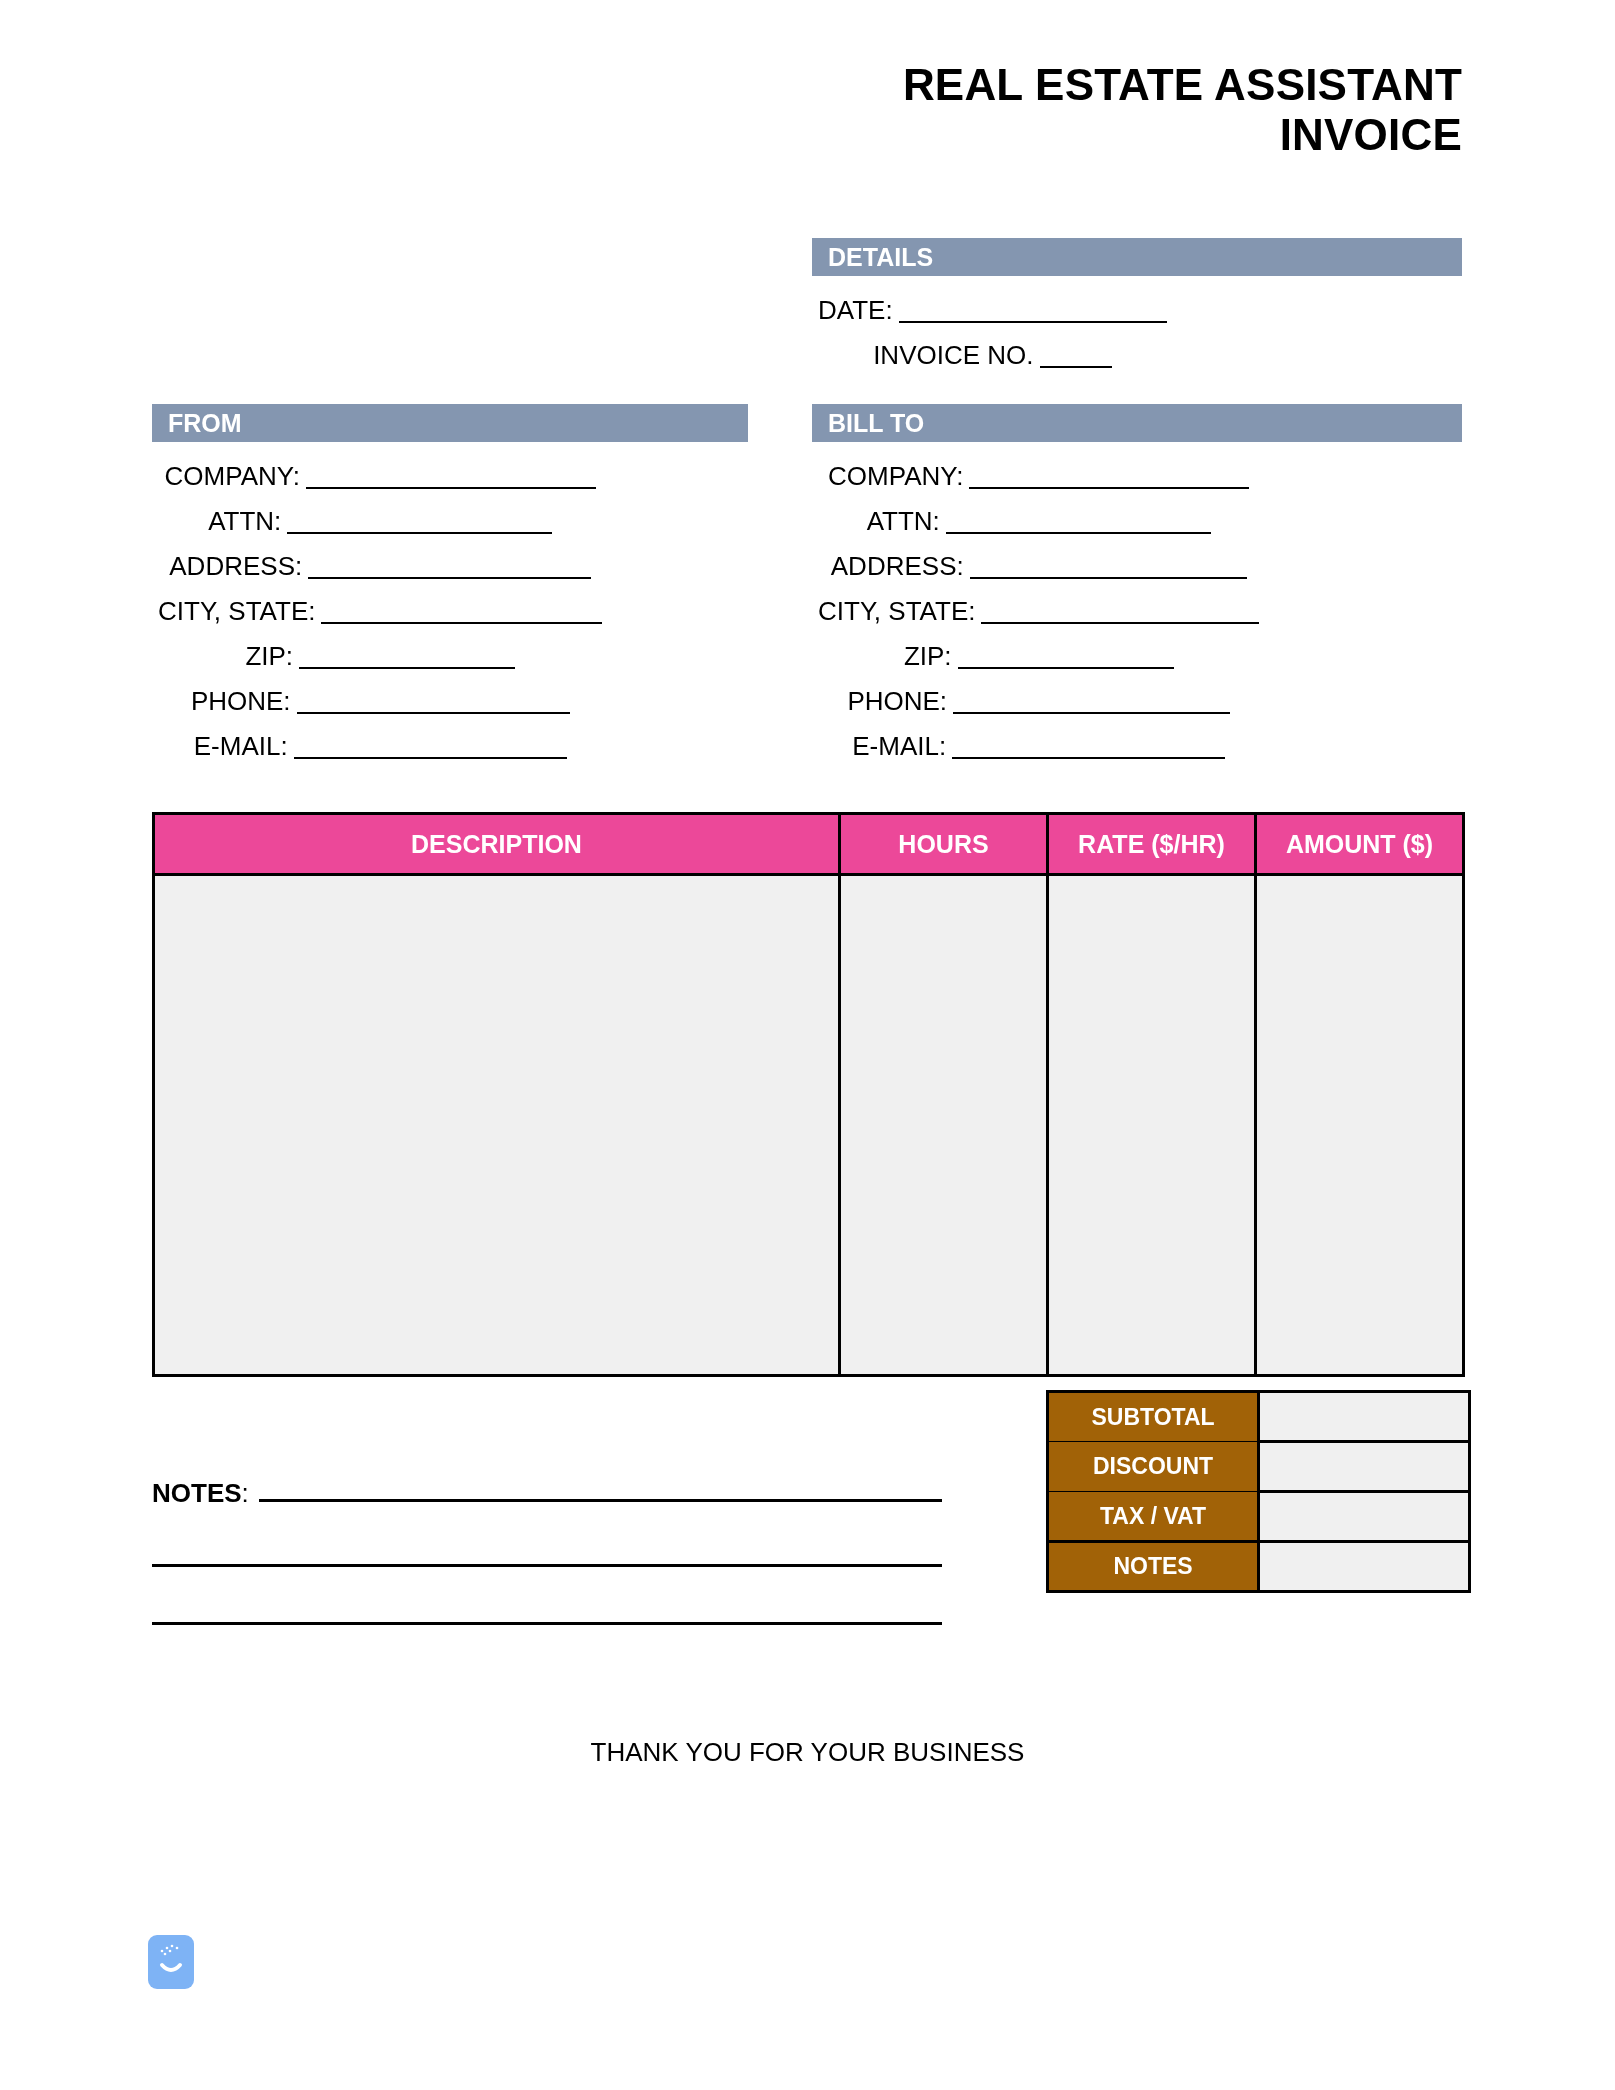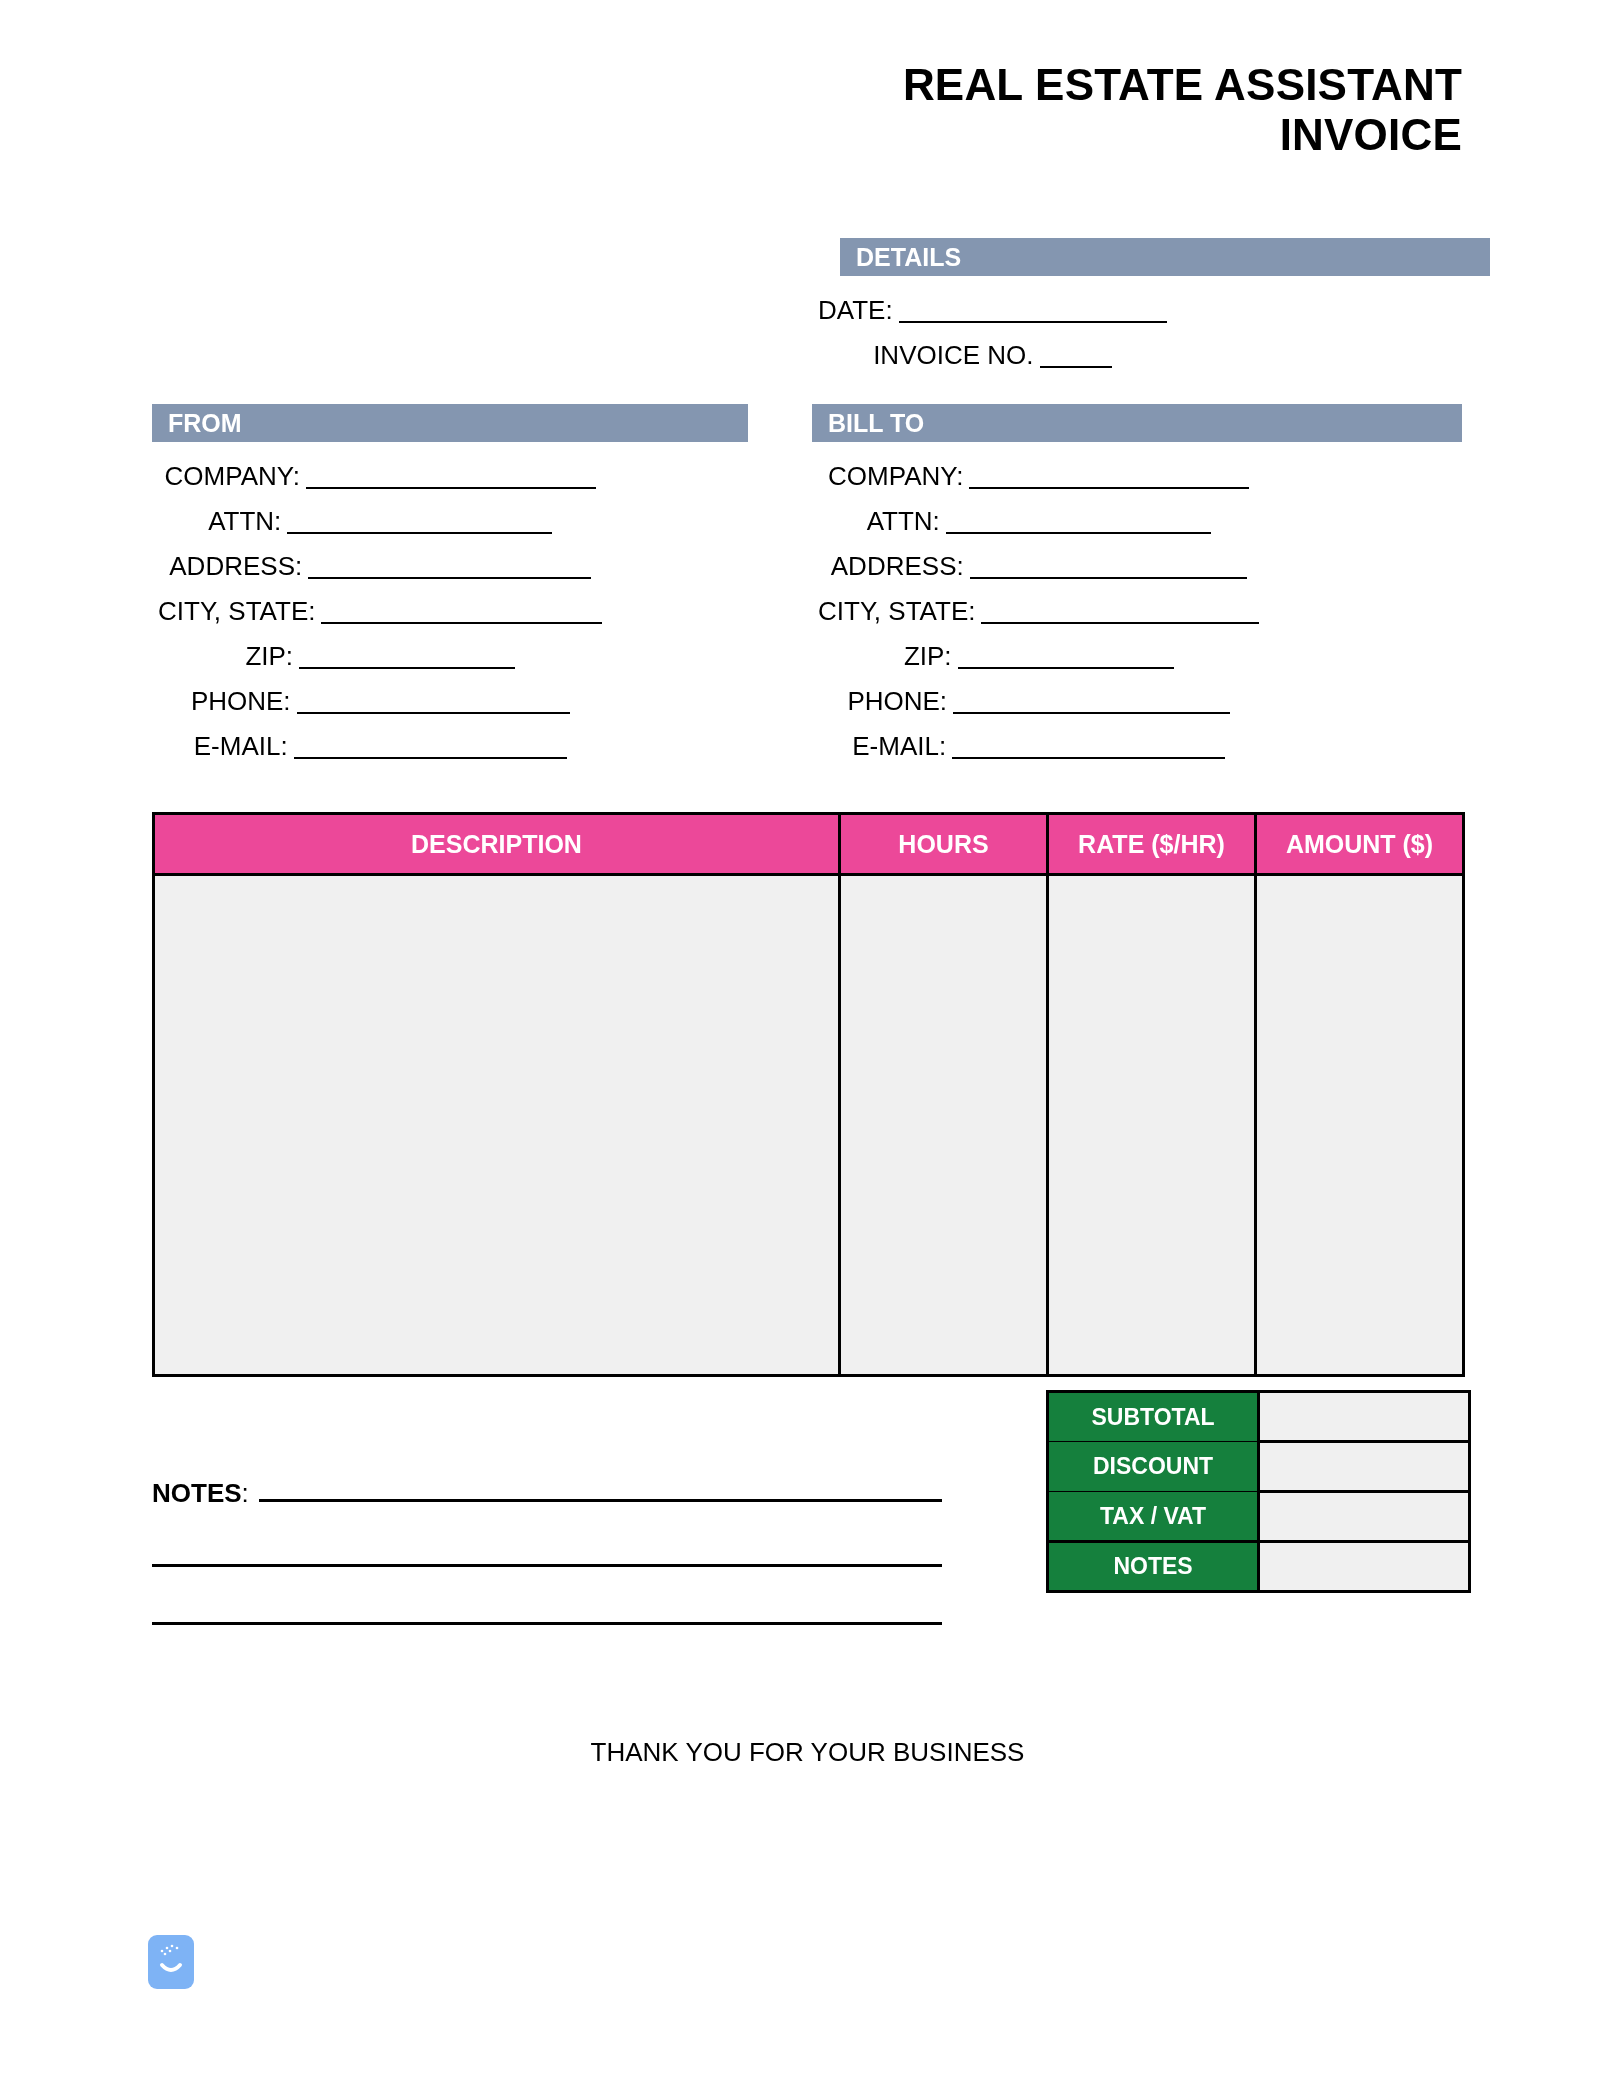--- a/index.html
+++ b/index.html
@@ -48,21 +48,21 @@
   }
   .bar-label {
     color: #ffffff;
     font-size: 25px;
     font-weight: bold;
     line-height: 38px;
     padding-left: 16px;
     white-space: nowrap;
   }
 
-  #details-bar { left: 812px; top: 238px; width: 650px; margin-left: 28px; }
+  #details-bar { left: 812px; top: 238px; width: 650px; }
   #from-bar    { left: 152px; top: 404px; width: 596px; }
   #billto-bar  { left: 812px; top: 404px; width: 650px; }
 
   
   .fields {
     position: absolute;
     font-size: 26px;
     line-height: 45px;
     white-space: nowrap;
   }
@@ -115,21 +115,21 @@
     width: 416px;
     border-collapse: collapse;
     table-layout: fixed;
   }
   .totals-table td {
     border: 3px solid #000;
     padding: 0;
     height: 47px;
   }
   .totals-label {
-    background: #15803d;
+    background: #a16207;
     color: #ffffff;
     font-size: 23px;
     font-weight: bold;
     text-align: center;
     width: 208px;
   }
   .totals-value {
     background: #f0f0f0;
     width: 208px;
   }

